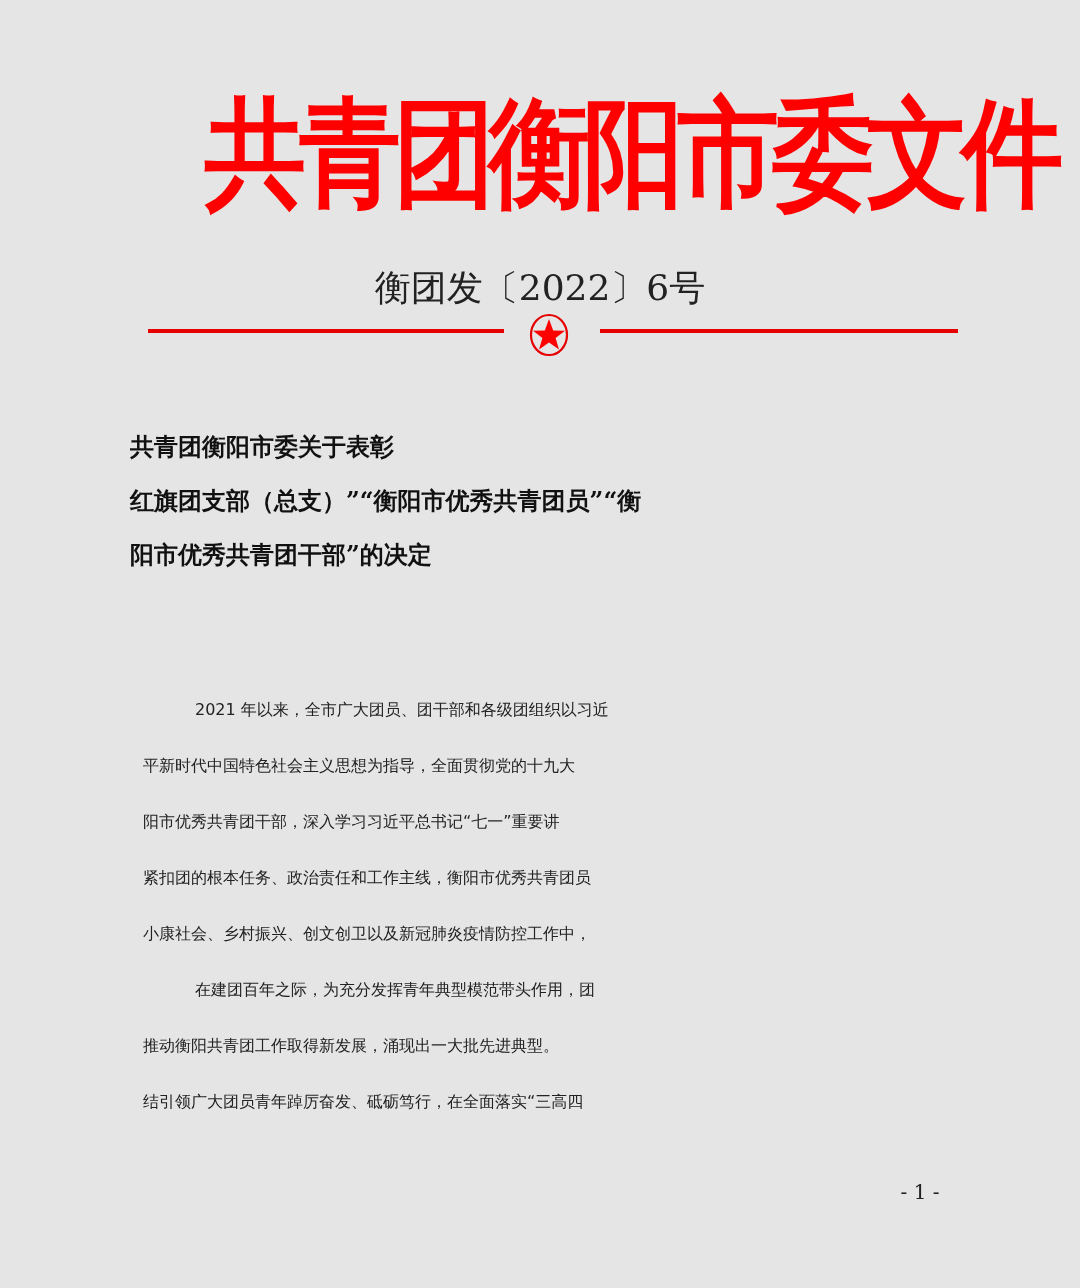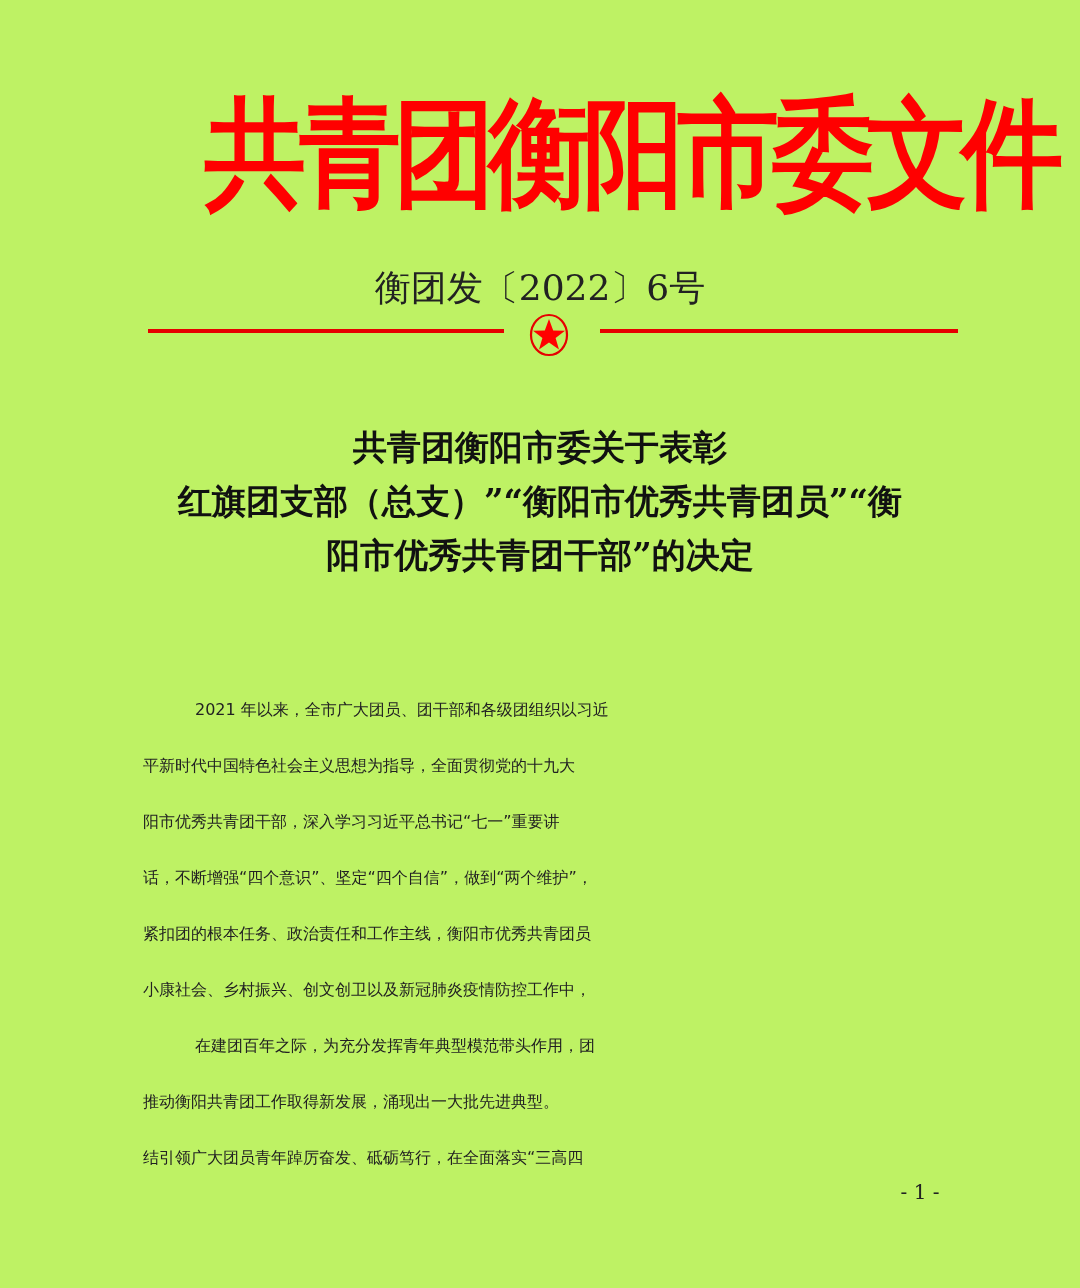--- a/index.html
+++ b/index.html
@@ -1,35 +1,35 @@
 <!DOCTYPE html>
 <html><head>
 <meta charset="utf-8">
 <style>
   html, body { margin: 0; padding: 0; background: #ffffff; }
   body { width: 1080px; height: 1288px; position: relative; overflow: hidden; }
-  .page { position: absolute; left: 0; top: 0; width: 1080px; height: 1288px; background: #bef264; }
+  .page { position: absolute; left: 0; top: 0; width: 1080px; height: 1288px; background: #e5e5e5; }
   .masthead {
     position: absolute; left: 150px; top: 78px; width: 780px; height: 150px;
     color: #ff0000; font-family: "DejaVu Serif", serif; font-weight: bold;
     font-size: 118px; line-height: 150px; text-align: center; letter-spacing: -8px;
     transform: scaleX(0.86); transform-origin: center;
     white-space: nowrap;
   }
   .docnum {
     position: absolute; left: 0; top: 268px; width: 1080px; text-align: center;
     font-family: "DejaVu Serif", serif; font-size: 36px; color: #222; line-height: 40px;
   }
   .rule { position: absolute; top: 329px; height: 4px; background: #e60000; }
   .rule-left { left: 148px; width: 356px; }
   .rule-right { left: 600px; width: 358px; }
   .emblem { position: absolute; left: 529px; top: 313px; width: 40px; height: 44px; }
   .title {
-    position: absolute; left: 130px; top: 420px; width: 820px; text-align: center;
-    font-family: "DejaVu Serif", serif; font-weight: bold; font-size: 34px; line-height: 54px; color: #111;
+    position: absolute; left: 130px; top: 420px; width: 820px; text-align: left;
+    font-family: "DejaVu Serif", serif; font-weight: bold; font-size: 24px; line-height: 54px; color: #111;
   }
   .title div { white-space: nowrap; }
   .body {
     position: absolute; left: 143px; top: 682px; width: 800px;
     font-family: "DejaVu Sans", sans-serif; font-size: 16px; line-height: 56px; color: #222;
     text-align: justify;
   }
   .body .line { white-space: nowrap; height: 56px; }
   .body .indent { padding-left: 52px; }
   .page-number {
@@ -56,21 +56,20 @@
   <div class="title">
     <div>共青团衡阳市委关于表彰</div>
     <div>红旗团支部（总支）”“衡阳市优秀共青团员”“衡</div>
     <div>阳市优秀共青团干部”的决定</div>
   </div>
 
   <div class="body">
     <div class="line indent">2021 年以来，全市广大团员、团干部和各级团组织以习近</div>
     <div class="line">平新时代中国特色社会主义思想为指导，全面贯彻党的十九大</div>
     <div class="line">阳市优秀共青团干部，深入学习习近平总书记“七一”重要讲</div>
-    <div class="line">话，不断增强“四个意识”、坚定“四个自信”，做到“两个维护”，</div>
     <div class="line">紧扣团的根本任务、政治责任和工作主线，衡阳市优秀共青团员</div>
     <div class="line">小康社会、乡村振兴、创文创卫以及新冠肺炎疫情防控工作中，</div>
     <div class="line indent">在建团百年之际，为充分发挥青年典型模范带头作用，团</div>
     <div class="line">推动衡阳共青团工作取得新发展，涌现出一大批先进典型。</div>
     <div class="line">结引领广大团员青年踔厉奋发、砥砺笃行，在全面落实“三高四</div>
   </div>
 
   <div class="page-number">- 1 -</div>
 </div>
 

